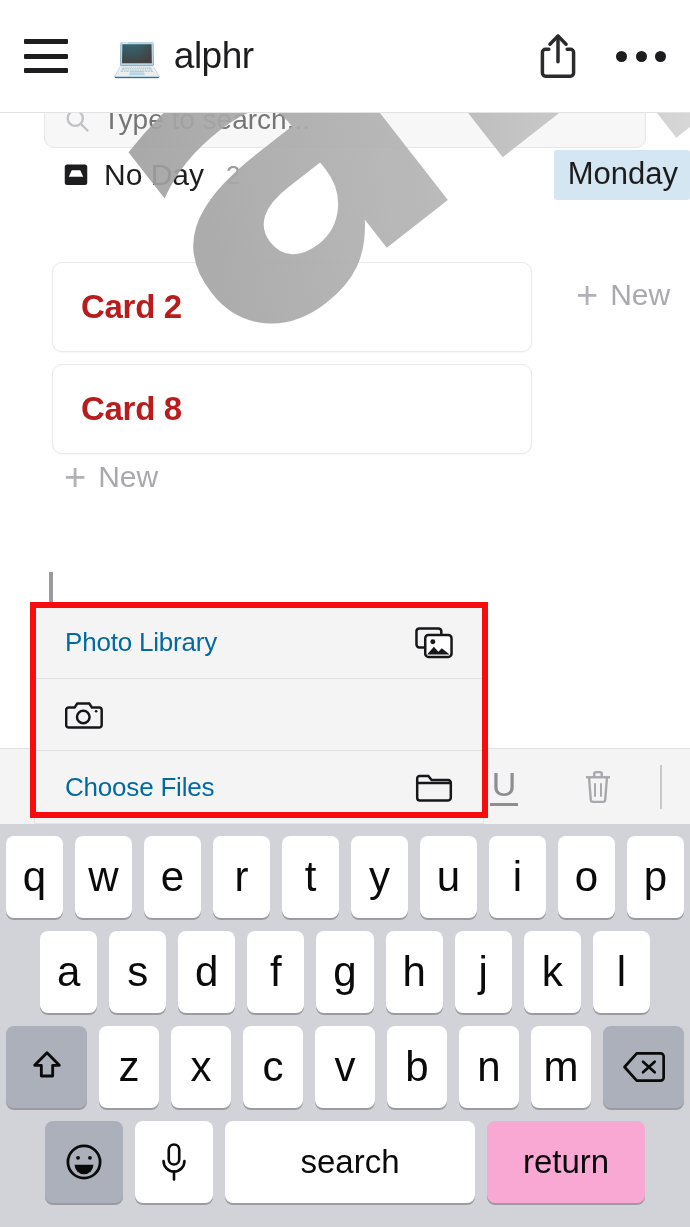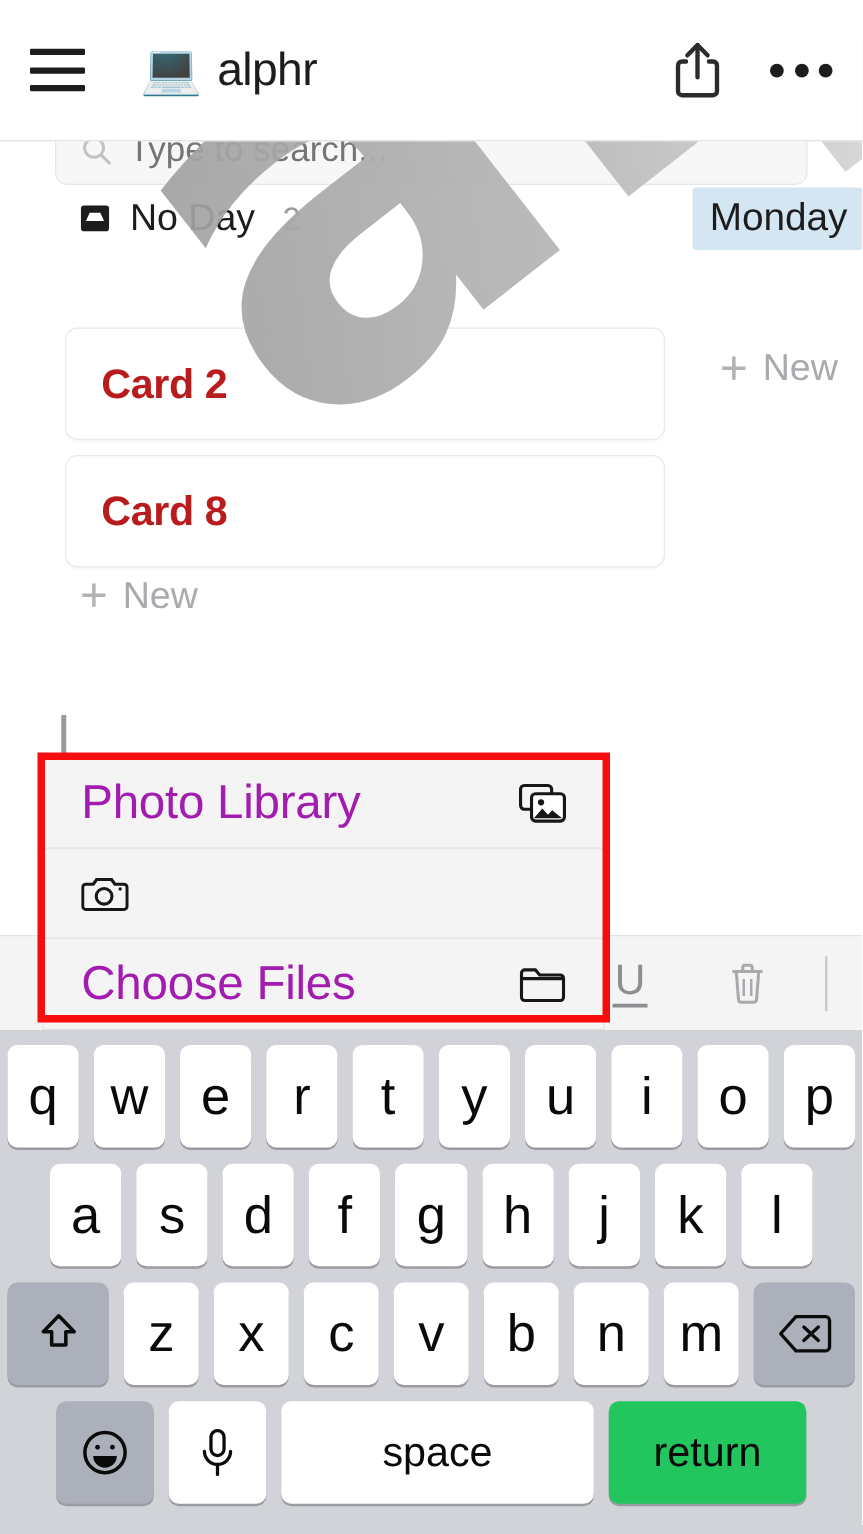--- a/index.html
+++ b/index.html
@@ -135,21 +135,21 @@
     border: 1px solid #e4e4e6;
   }
   .sheet-row {
     height: 72px;
     display: flex; align-items: center;
     padding: 0 30px 0 30px;
     border-bottom: 1px solid #e1e1e3;
     cursor: pointer;
   }
   .sheet-row:last-child { border-bottom: none; }
-  .sheet-label { font-size: 38px; color: #a21caf; flex: 1; letter-spacing: -0.2px; }
+  .sheet-label { font-size: 26px; color: #0369a1; flex: 1; letter-spacing: -0.2px; }
   .sheet-icon { width: 38px; height: 34px; flex: none; }
 
   
   .redbox {
     position: absolute;
     left: 30px; top: 602px;
     width: 458px; height: 216px;
     border: 6px solid #f70d0d;
     z-index: 70;
     pointer-events: none;
@@ -192,21 +192,21 @@
     display: flex; align-items: center; justify-content: center;
     font-size: 42px; color: #0a0a0a;
     margin: 0 6px;
     font-weight: 400;
   }
   .key.wide-fn {
     width: 88px; background: #acb0bb;
     font-size: 34px;
   }
   .key.sp { width: 250px; font-size: 33px; }
-  .key.ret { width: 158px; background: #22c55e; font-size: 33px; }
+  .key.ret { width: 158px; background: #f9a8d4; font-size: 33px; }
   .key.num { width: 86px; background: #acb0bb; font-size: 33px; }
   .key.emoji { width: 78px; background: #acb0bb; }
   .key.mic { width: 78px; background: #ffffff; }
   .key svg { display: block; }
 </style>
 </head>
 <body>
 
 <div id="root">
 
@@ -379,18 +379,18 @@
           <path d="M6.6 13.6h10.8a5.4 5.4 0 0 1-10.8 0z" fill="#0a0a0a" stroke="none"></path>
         </svg>
       </div>
       <div class="key mic">
         <svg width="34" height="40" viewBox="0 0 20 26" fill="none" stroke="#0a0a0a" stroke-width="1.7" stroke-linecap="round">
           <rect x="6.6" y="1.6" width="6.8" height="13" rx="3.4"></rect>
           <path d="M3.2 12.4a6.8 6.8 0 0 0 13.6 0"></path>
           <path d="M10 19.2v5.2"></path>
         </svg>
       </div>
-      <div class="key sp">space</div>
+      <div class="key sp">search</div>
       <div class="key ret">return</div>
     </div>
   </div>
 
 </div>
 
 </body></html>

